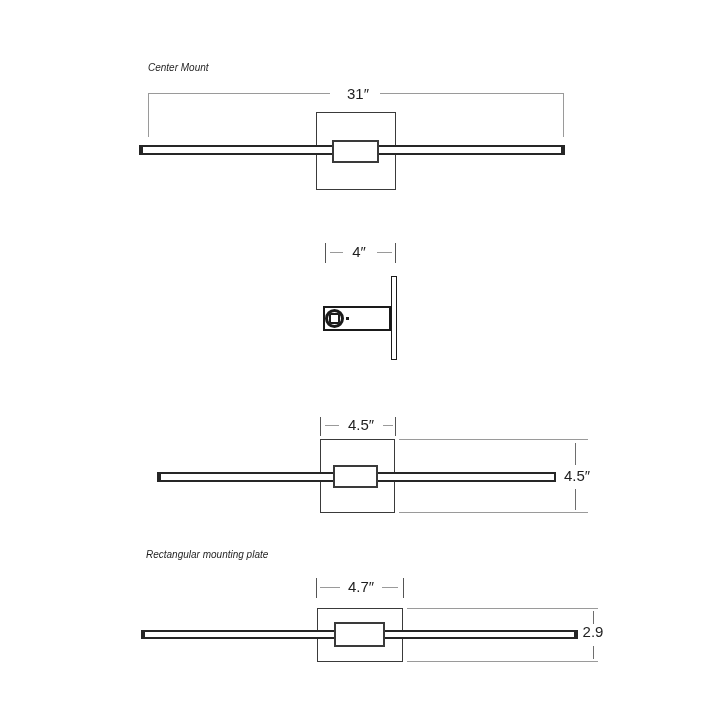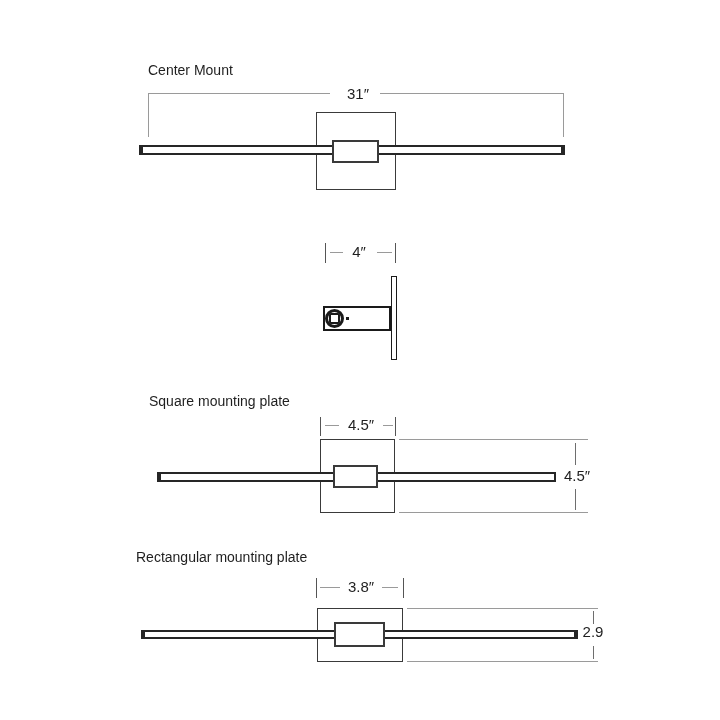--- a/index.html
+++ b/index.html
@@ -1,20 +1,20 @@
 <!DOCTYPE html>
 <html><head>
 <meta charset="utf-8">
 <style>
   html,body{margin:0;padding:0;background:#ffffff;}
   #canvas{
     position:relative;width:720px;height:720px;background:#ffffff;overflow:hidden;
     font-family:"Liberation Sans", sans-serif;color:#1f1f1f;
   }
-  .title{position:absolute;font-size:14px;color:#1f1f1f;white-space:nowrap;}
+  .title{position:absolute;font-size:10px;color:#1f1f1f;white-space:nowrap;font-style:italic;}
   .dimlabel{position:absolute;font-size:15px;color:#1f1f1f;text-align:center;line-height:16px;white-space:nowrap;background:#fff;}
   .hgray{position:absolute;height:1px;background:#9a9a9a;}
   .vgray{position:absolute;width:1px;background:#9a9a9a;}
   .vtick{position:absolute;width:1px;background:#555555;}
   .vdim{position:absolute;width:1px;background:#6e6e6e;}
   .plate{position:absolute;background:#ffffff;border:1.5px solid #3a3a3a;box-sizing:border-box;}
   .bar{position:absolute;background:#ffffff;border-top:2px solid #262626;border-bottom:2px solid #262626;box-sizing:border-box;}
   .cap{position:absolute;background:#262626;}
   .body-box{position:absolute;background:#ffffff;border:2px solid #3a3a3a;box-sizing:border-box;}
   .sv{position:absolute;background:#ffffff;border:2px solid #1a1a1a;box-sizing:border-box;}
@@ -43,47 +43,46 @@
   <div class="hgray" style="left:330px;top:252px;width:21px;"></div>
   <div class="hgray" style="left:377px;top:252px;width:15px;"></div>
   <div class="dimlabel" style="left:343px;top:244px;width:32px;">4″</div>
 
   <div class="sv" style="left:391px;top:276px;width:6px;height:84px;border-width:1.5px;"></div>
   <div class="sv" style="left:323px;top:306px;width:68px;height:25px;"></div>
   <div class="sv" style="left:325px;top:309px;width:19px;height:19px;border-width:3px;border-radius:50%;"></div>
   <div class="sv" style="left:329px;top:313px;width:11px;height:11px;border-radius:2px;"></div>
   <div class="cap" style="left:346px;top:317px;width:3px;height:3px;background:#1a1a1a;"></div>
 
-  <div class="title" style="left:149px;top:393px;">Square mounting plate</div>
 
   <div class="vtick" style="left:320px;top:417px;height:19px;"></div>
   <div class="vtick" style="left:395px;top:417px;height:19px;"></div>
   <div class="hgray" style="left:325px;top:425px;width:24px;"></div>
   <div class="hgray" style="left:374px;top:425px;width:19px;"></div>
   <div class="dimlabel" style="left:339px;top:417px;width:44px;">4.5″</div>
 
   <div class="plate" style="left:320px;top:439px;width:75px;height:74px;"></div>
   <div class="bar" style="left:157px;top:472px;width:401px;height:10px;"></div>
   <div class="cap" style="left:157px;top:472px;width:4px;height:10px;"></div>
   <div class="cap" style="left:554px;top:472px;width:4px;height:10px;"></div>
   <div class="body-box" style="left:333px;top:465px;width:45px;height:23px;"></div>
 
   <div class="hgray" style="left:399px;top:439px;width:189px;"></div>
   <div class="hgray" style="left:399px;top:512px;width:189px;"></div>
   <div class="vdim" style="left:575px;top:443px;height:22px;"></div>
   <div class="vdim" style="left:575px;top:489px;height:21px;"></div>
   <div class="dimlabel" style="left:556px;top:468px;width:42px;">4.5″</div>
 
-  <div class="title" style="left:136px;top:549px;text-align:center;">Rectangular mounting plate</div>
+  <div class="title" style="left:146px;top:549px;text-align:center;">Rectangular mounting plate</div>
 
   <div class="vtick" style="left:316px;top:578px;height:20px;"></div>
   <div class="vtick" style="left:403px;top:578px;height:20px;"></div>
   <div class="hgray" style="left:320px;top:587px;width:27px;"></div>
   <div class="hgray" style="left:370px;top:587px;width:28px;"></div>
-  <div class="dimlabel" style="left:340px;top:579px;width:42px;">3.8″</div>
+  <div class="dimlabel" style="left:340px;top:579px;width:42px;">4.7″</div>
 
   <div class="plate" style="left:317px;top:608px;width:86px;height:54px;"></div>
   <div class="bar" style="left:141px;top:630px;width:437px;height:9px;"></div>
   <div class="cap" style="left:141px;top:630px;width:4px;height:9px;"></div>
   <div class="cap" style="left:574px;top:630px;width:4px;height:9px;"></div>
   <div class="body-box" style="left:334px;top:622px;width:51px;height:25px;"></div>
 
   <div class="hgray" style="left:407px;top:608px;width:191px;"></div>
   <div class="hgray" style="left:407px;top:661px;width:191px;"></div>
   <div class="vdim" style="left:593px;top:611px;height:13px;"></div>

